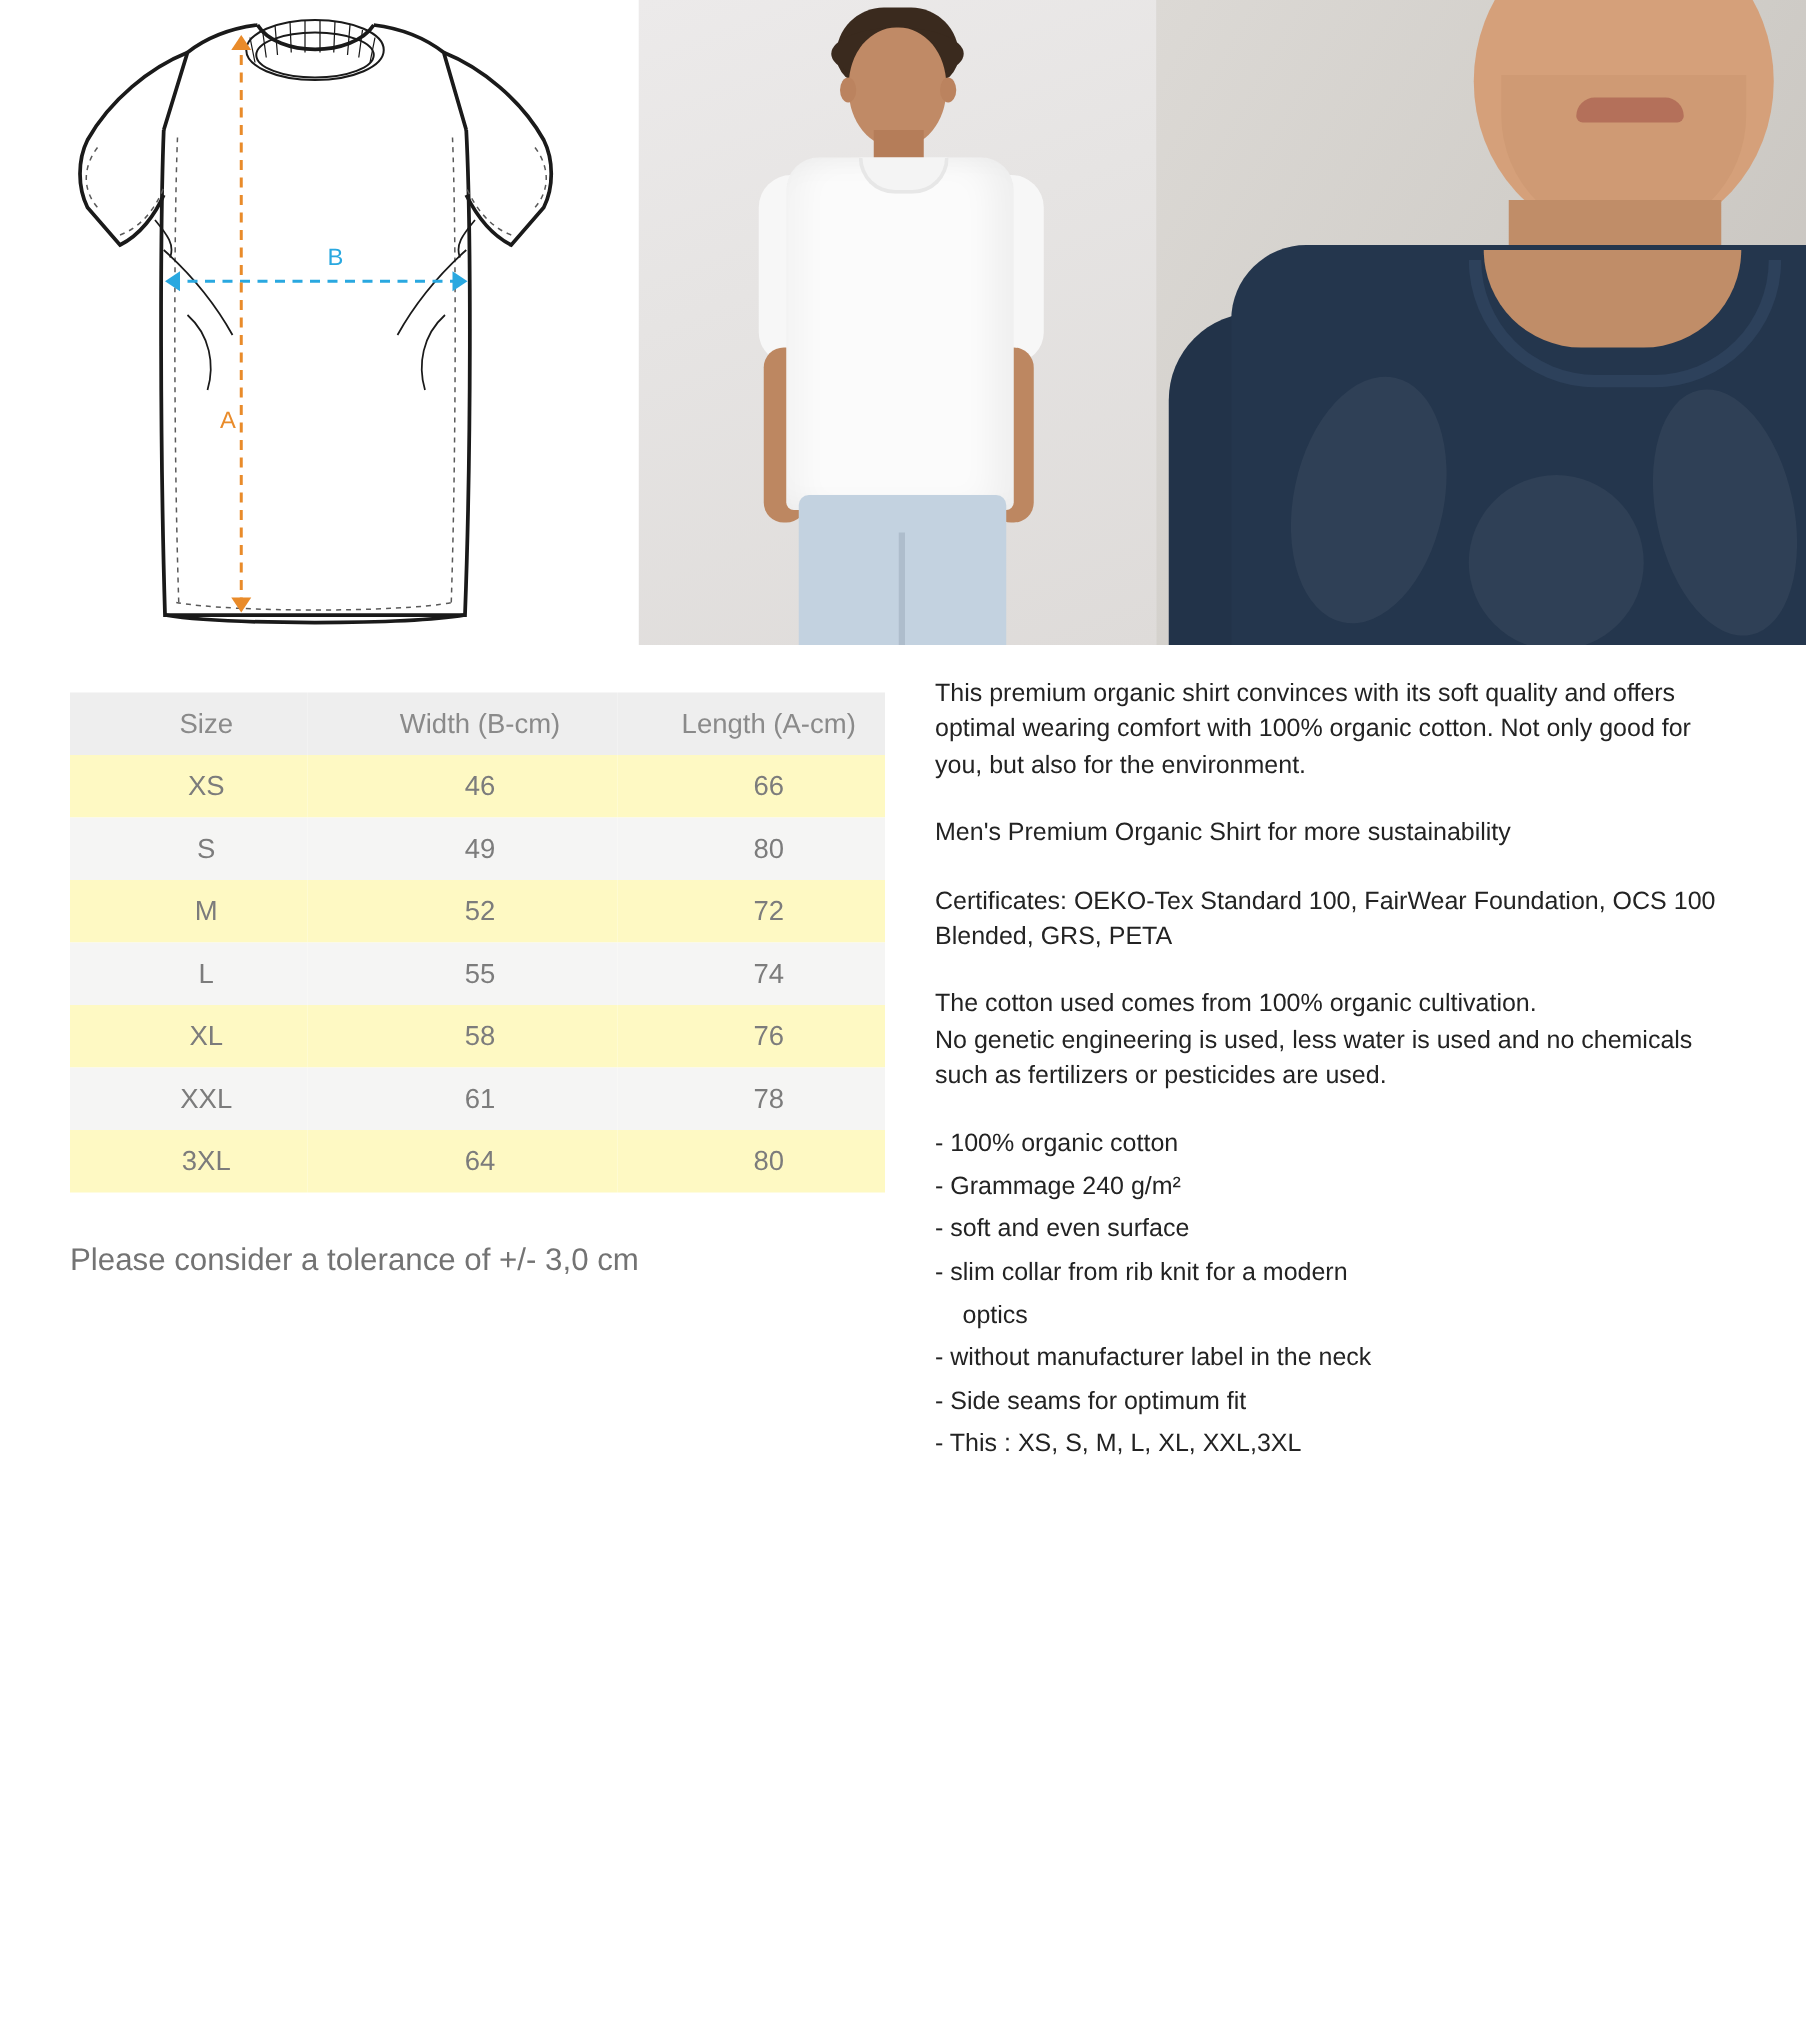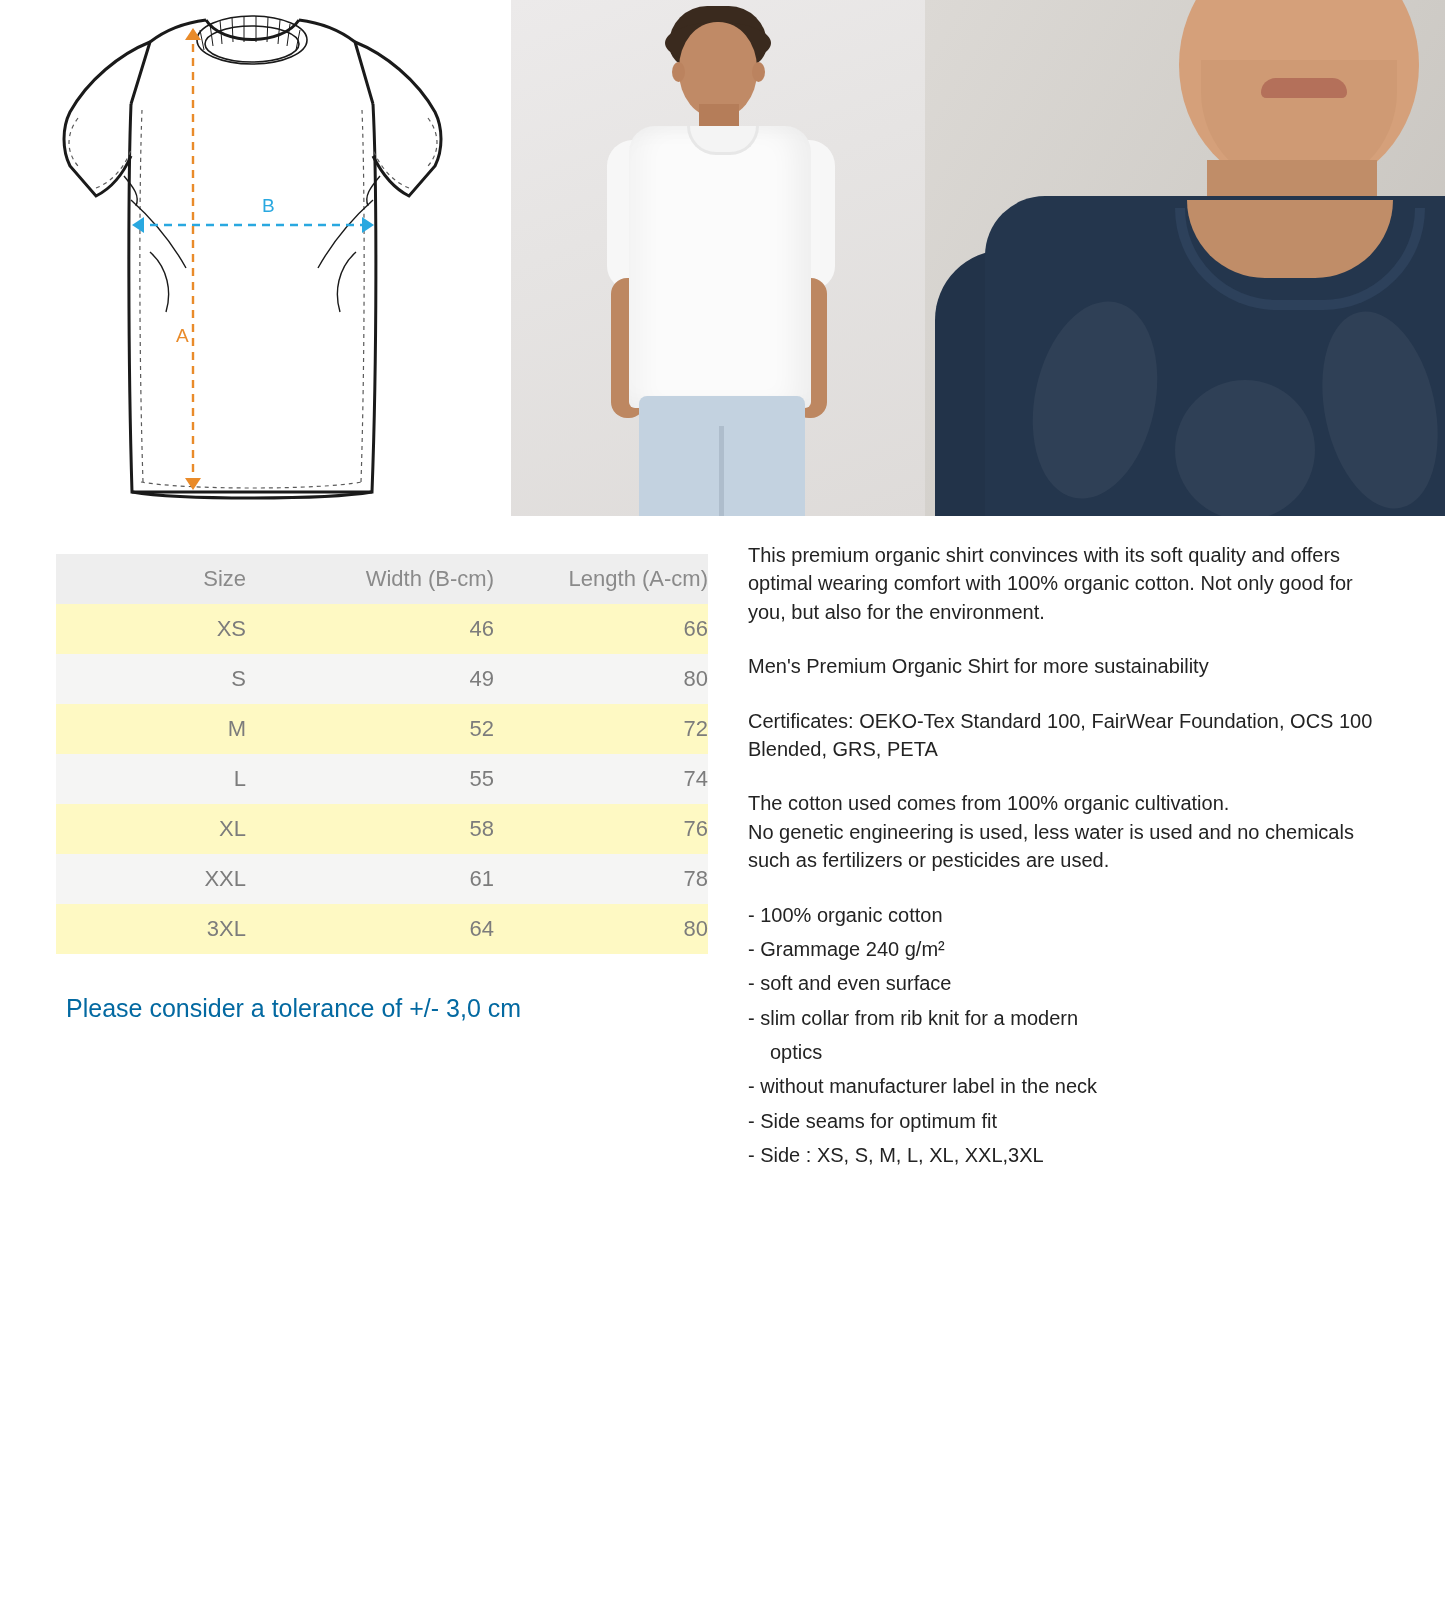--- a/index.html
+++ b/index.html
@@ -221,37 +221,37 @@
 
   .size-table {
     position: absolute;
     left: 56px; top: 38px;
     width: 652px;
     border-collapse: collapse;
     font-size: 22px;
     color: #7c7c7c;
   }
   .size-table th, .size-table td {
-    text-align: right;
+    text-align: center;
     padding: 12px 0 12px 28px;
     font-weight: normal;
   }
   .size-table th { color: #8a8a8a; }
   .size-table tr.head { background: #eeeeee; }
   .size-table tr.odd { background: #fef9c3; }
   .size-table tr.even { background: #f5f5f4; }
   .size-table col.c1 { width: 190px; }
   .size-table col.c2 { width: 248px; }
   .size-table col.c3 { width: 214px; }
 
   .tolerance {
     position: absolute;
-    left: 66px; top: 478px;
+    left: 56px; top: 478px;
     font-size: 25px;
-    color: #0369a1;
+    color: #737373;
   }
 
   .desc {
     position: absolute;
     left: 748px; top: 25px;
     width: 630px;
     font-size: 20px;
     line-height: 1.42;
     color: #232323;
   }
@@ -420,16 +420,16 @@
     <p class="tight">The cotton used comes from 100% organic cultivation.</p>
     <p>No genetic engineering is used, less water is used and no chemicals such as fertilizers or pesticides are used.</p>
     <div class="bullets">
       <div>- 100% organic cotton</div>
       <div>- Grammage 240 g/m²</div>
       <div>- soft and even surface</div>
       <div>- slim collar from rib knit for a modern</div>
       <div class="indent">optics</div>
       <div>- without manufacturer label in the neck</div>
       <div>- Side seams for optimum fit</div>
-      <div>- Side : XS, S, M, L, XL, XXL,3XL</div>
+      <div>- This : XS, S, M, L, XL, XXL,3XL</div>
     </div>
   </div>
 </div>
 
 </body></html>

